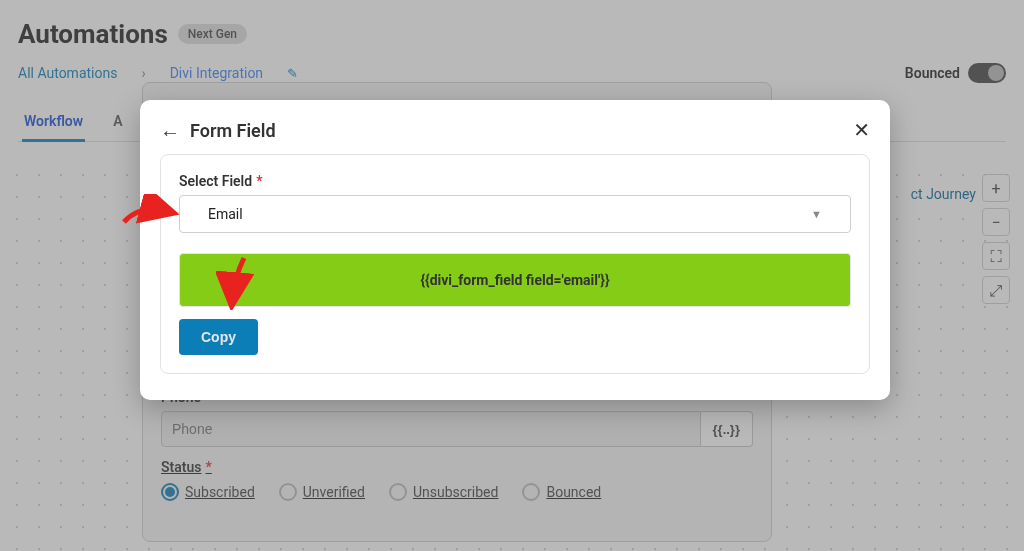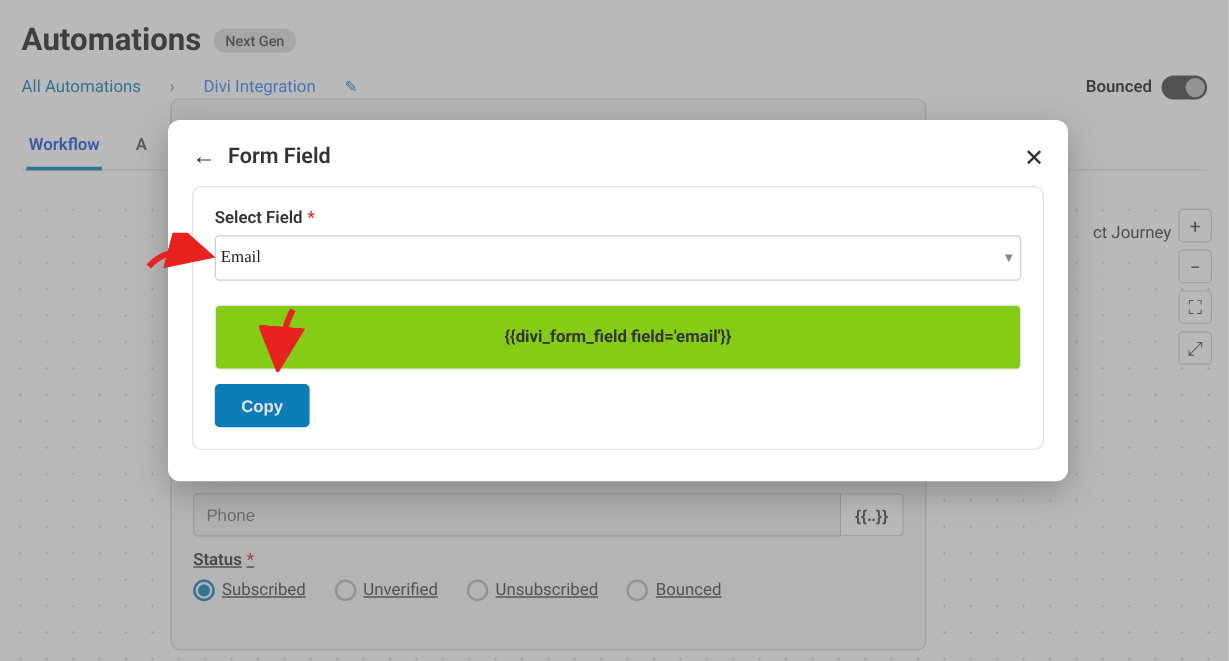--- a/index.html
+++ b/index.html
@@ -115,21 +115,21 @@
       display: flex; align-items: center; justify-content: center;
       font-size: 16px; color: #444;
       cursor: pointer;
     }
 
     .journey-text {
       position: absolute;
       right: 48px;
       top: 186px;
       font-size: 14px;
-      color: #404040;
+      color: #0369a1;
     }
 
     .back-panel {
       position: absolute;
       left: 142px;
       top: 82px;
       width: 630px;
       height: 460px;
       background: #f6f6f6;
       border: 1px solid #d0d0d0;
@@ -211,27 +211,26 @@
 
     .modal-body {
       border: 1px solid #e2e2e2;
       border-radius: 8px;
       padding: 18px;
     }
     .select-field {
       width: 100%;
       border: 1px solid #cfcfcf;
       border-radius: 4px;
-      padding: 10px 4px;
+      padding: 10px 28px;
       font-size: 14px;
       display: flex; align-items: center; justify-content: space-between;
       cursor: pointer;
       background: #fff;
       margin-top: 6px;
-      font-family: Liberation Serif, serif;
     }
     .select-field .caret { color: #888; font-size: 11px; }
 
     .code-box {
       margin-top: 20px;
       background: #84cc16;
       border: 1px solid #e5e5e5;
       border-radius: 4px;
       padding: 18px;
       text-align: center;

